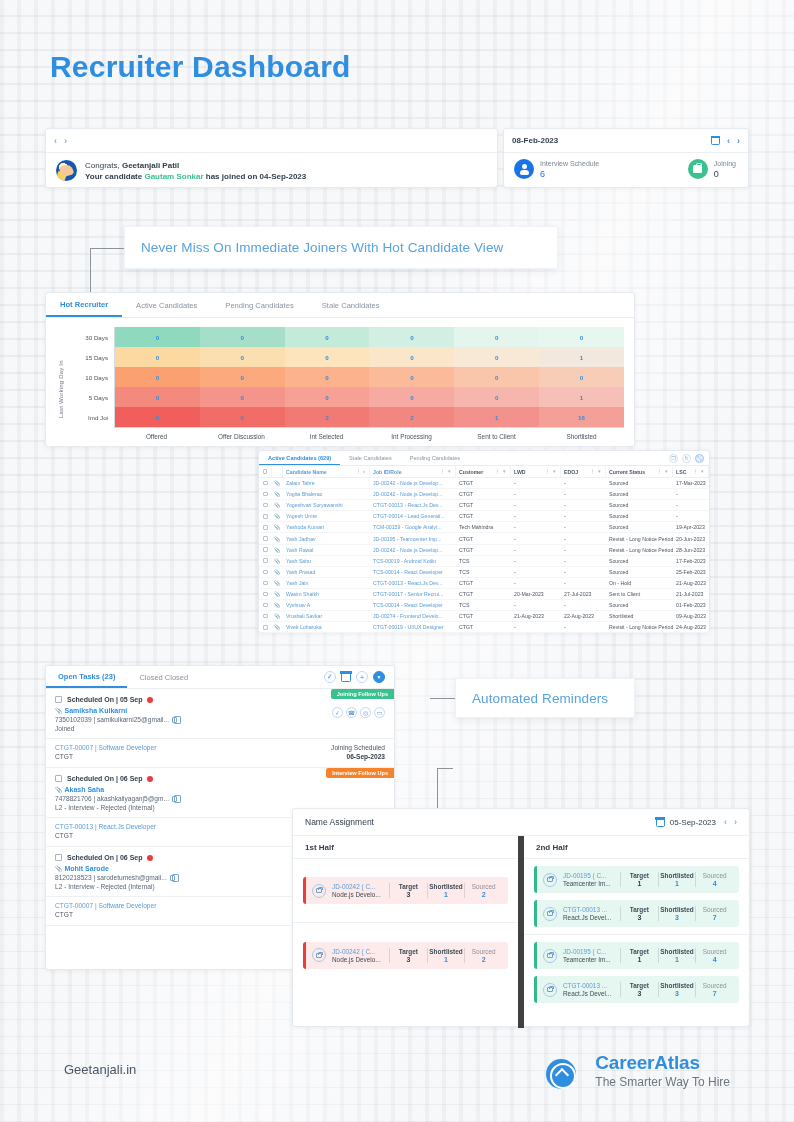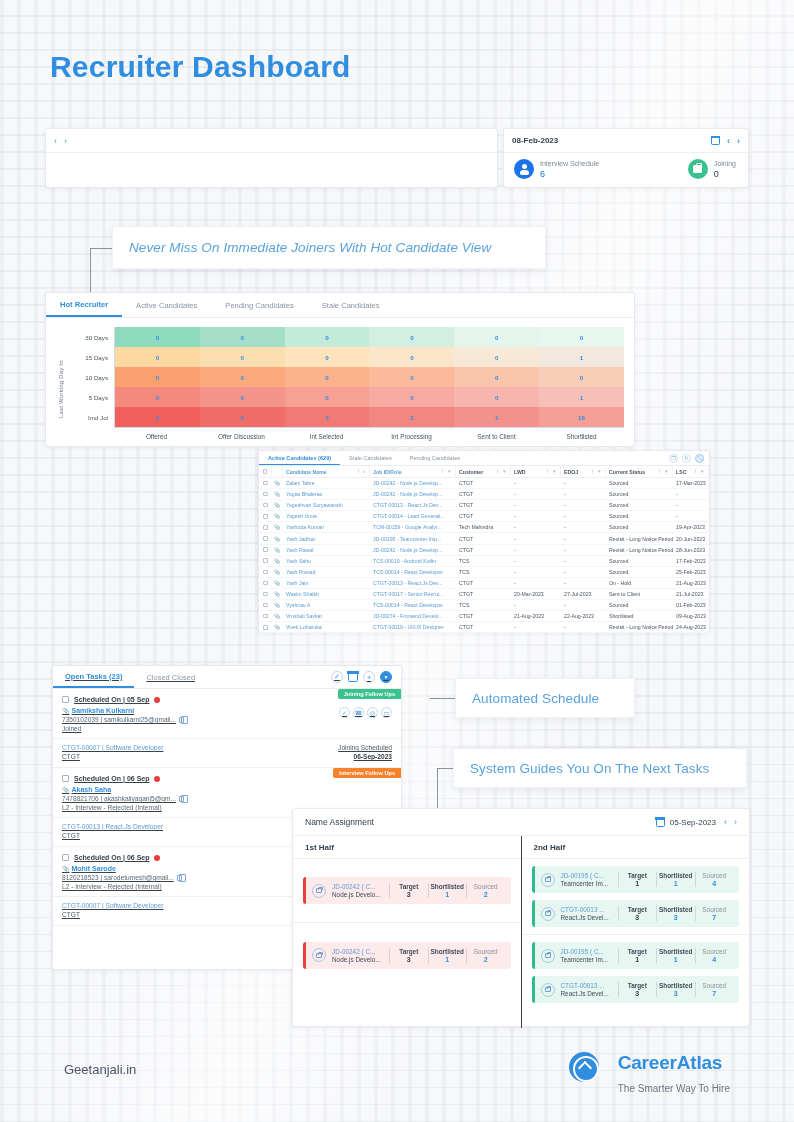--- a/index.html
+++ b/index.html
@@ -131,21 +131,21 @@
   .callout {
     position: absolute; background: #fff;
     border: 1px solid #eef1f5;
     box-shadow: 0 2px 7px rgba(40,50,70,.08);
     color: #59a2dd; display: flex; align-items: center;
     padding: 0 16px; font-size: 13.5px; letter-spacing: .1px;
   }
   .leader { position: absolute; border-left: 1px solid #8a929c; border-top: 1px solid #8a929c; }
   .leader-h { position: absolute; border-top: 1px solid #8a929c; }
 
-  #callout1 { left: 112px; top: 226px; width: 434px; height: 43px; font-style: italic; }
+  #callout1 { left: 124px; top: 226px; width: 434px; height: 43px; }
   #callout2 { left: 455px; top: 678px; width: 180px; height: 40px; }
   #callout3 { left: 453px; top: 748px; width: 294px; height: 40px; }
 
   
   #hotcard { left: 45px; top: 292px; width: 590px; height: 155px; }
   .tabs { display: flex; height: 25px; border-bottom: 1px solid #e9edf2; }
   .tab {
     display: flex; align-items: center; padding: 0 14px;
     font-size: 7.6px; color: #8a94a3; cursor: pointer;
   }
@@ -212,21 +212,21 @@
   .c-name { width: 87px; color: #5b9bd5 !important; }
   .c-job { width: 86px; color: #5b9bd5 !important; }
   .c-cust { width: 55px; }
   .c-lwd { width: 50px; }
   .c-edoj { width: 45px; }
   .c-stat { width: 67px; }
   .c-lsc { flex: 1; }
   .hdr-ic { margin-left: auto; color: #aeb7c2; font-size: 4.6px; letter-spacing: .5px; }
 
   
-  #taskscard { left: 52px; top: 665px; width: 350px; height: 305px; text-decoration: underline; }
+  #taskscard { left: 45px; top: 665px; width: 350px; height: 305px; }
   .tk-tabs { display: flex; height: 23px; border-bottom: 1px solid #e9edf2; align-items: stretch; }
   .tk-tab {
     display: flex; align-items: center; padding: 0 12px;
     font-size: 7.5px; color: #8a94a3; cursor: pointer;
   }
   .tk-tab.active { color: #2f8ee0; font-weight: 700; border-bottom: 2px solid #2f8ee0; }
   .tk-tools { margin-left: auto; display: flex; gap: 5px; align-items: center; padding-right: 9px; }
   .tk-ic {
     width: 12px; height: 12px; border-radius: 50%;
     border: 1px solid #bfd8f1; color: #2f8ee0;
@@ -285,21 +285,21 @@
   
   #assigncard { left: 292px; top: 808px; width: 458px; height: 219px; }
   .as-head {
     height: 27px; display: flex; align-items: center; padding: 0 12px;
     border-bottom: 1px solid #eceff3;
   }
   .as-title { font-size: 8.5px; color: #33404e; flex: 1; }
   .as-date { font-size: 8px; color: #33404e; margin: 0 8px 0 5px; }
   .as-halves { display: flex; height: 192px; }
   .as-col { flex: 1; }
-  .as-col.left { border-right: 1px solid #404040; }
+  .as-col.left { border-right: 6px solid #404040; }
   .as-colhead {
     height: 23px; display: flex; align-items: center; padding: 0 12px;
     font-size: 8px; color: #33404e; font-weight: 700; border-bottom: 1px solid #eceff3;
   }
   .as-group { padding: 7px 10px; border-bottom: 1px solid #eceff3; min-height: 64px; display: flex; flex-direction: column; justify-content: center; gap: 7px;}
   .as-group:last-child { border-bottom: none; }
   .jobrow {
     display: flex; align-items: center; border-radius: 3px; height: 27px;
     padding-right: 6px; overflow: hidden;
   }
@@ -322,55 +322,66 @@
   .m-label { font-size: 6.4px; color: #3f4b59; font-weight: 700; }
   .m-label.light { color: #8c9099; font-weight: 400; }
   .m-val { font-size: 7px; color: #33404e; font-weight: 700; margin-top: 1px; }
   .m-val.blue { color: #2f8ee0; }
 
   
   .footer-text {
     position: absolute; left: 64px; top: 1062px;
     font-size: 13px; color: #4a5563;
   }
-  .brand { position: absolute; right: 64px; top: 1052px; display: flex; align-items: flex-start; gap: 19px; }
+  .brand { position: absolute; right: 64px; top: 1052px; display: flex; align-items: flex-end; gap: 19px; }
   .brand-mark {
     width: 30px; height: 30px; border-radius: 50%;
     background: #2f8ee0; position: relative; flex: none;
     display: flex; align-items: center; justify-content: center;
   }
   .brand-mark:before {
     content: ""; position: absolute; left: 4px; top: 4px; width: 22px; height: 22px;
     border-radius: 50%; border: 2px solid #fff;
   }
   .brand-mark:after {
     content: ""; position: absolute; left: 11px; top: 11px;
     width: 8px; height: 8px;
     border-left: 2px solid #fff; border-top: 2px solid #fff;
     transform: rotate(45deg);
   }
   .brand-txt .b1 { font-size: 19px; color: #2f8ee0; font-weight: 700; letter-spacing: -.2px; }
-  .brand-txt .b2 { font-size: 10px; color: #6b7683; margin-top: 9px; }
+  .brand-txt .b2 { font-size: 12px; color: #6b7683; margin-top: 1px; }
 </style>
 </head>
 <body>
 
 <div class="page">
   <div class="bg-texture"></div>
   <div class="bg-texture2"></div>
   <div class="bg-diag"></div>
 
   <div class="page-title">Recruiter Dashboard</div>
 
   <div class="card" id="congrats">
     <div class="cg-head">
       <span class="nav-arrows">
         <span>‹</span>
         <span>›</span>
       </span>
+    </div>
+    <div class="cg-body">
+      <div class="cg-avatar"></div>
+      <div>
+        <div class="cg-line1">
+          <span>Congrats, </span><b>Geetanjali Patil</b>
+        </div>
+        <div class="cg-line2">
+          <span>Your candidate </span><span class="green">Gautam Sonkar</span><span> has joined on 04-Sep-2023</span>
+        </div>
+      </div>
     </div>
   </div>
 
   <div class="card" id="schedule">
     <div class="sc-head">
       <span class="t">08-Feb-2023</span>
       <span class="cal-ic"></span>
       <span class="nav-arrows">
         <span>‹</span>
         <span>›</span>
@@ -806,27 +817,24 @@
               <div class="task-status"></div>
               <div class="task-date">06-Sep</div>
             </div>
           </div>
         </div>
       </div>
   </div>
 
   <div class="leader-h" style="left:430px; top:698px; width:25px;"></div>
   <div class="callout" id="callout2">
-    <span>Automated Schedule</span>
+    <span>Automated Reminders</span>
   </div>
 
   <div class="leader" style="left:437px; top:768px; width:16px; height:46px;"></div>
-  <div class="callout" id="callout3">
-    <span>System Guides You On The Next Tasks</span>
-  </div>
 
   <div class="card" id="assigncard">
     <div class="as-head">
       <div class="as-title">Name Assignment</div>
       <div class="cal-ic" style="margin-right:0"></div>
       <div class="as-date">05-Sep-2023</div>
       <div class="nav-arrows">
         <span>‹</span>
         <span>›</span>
       </div>

